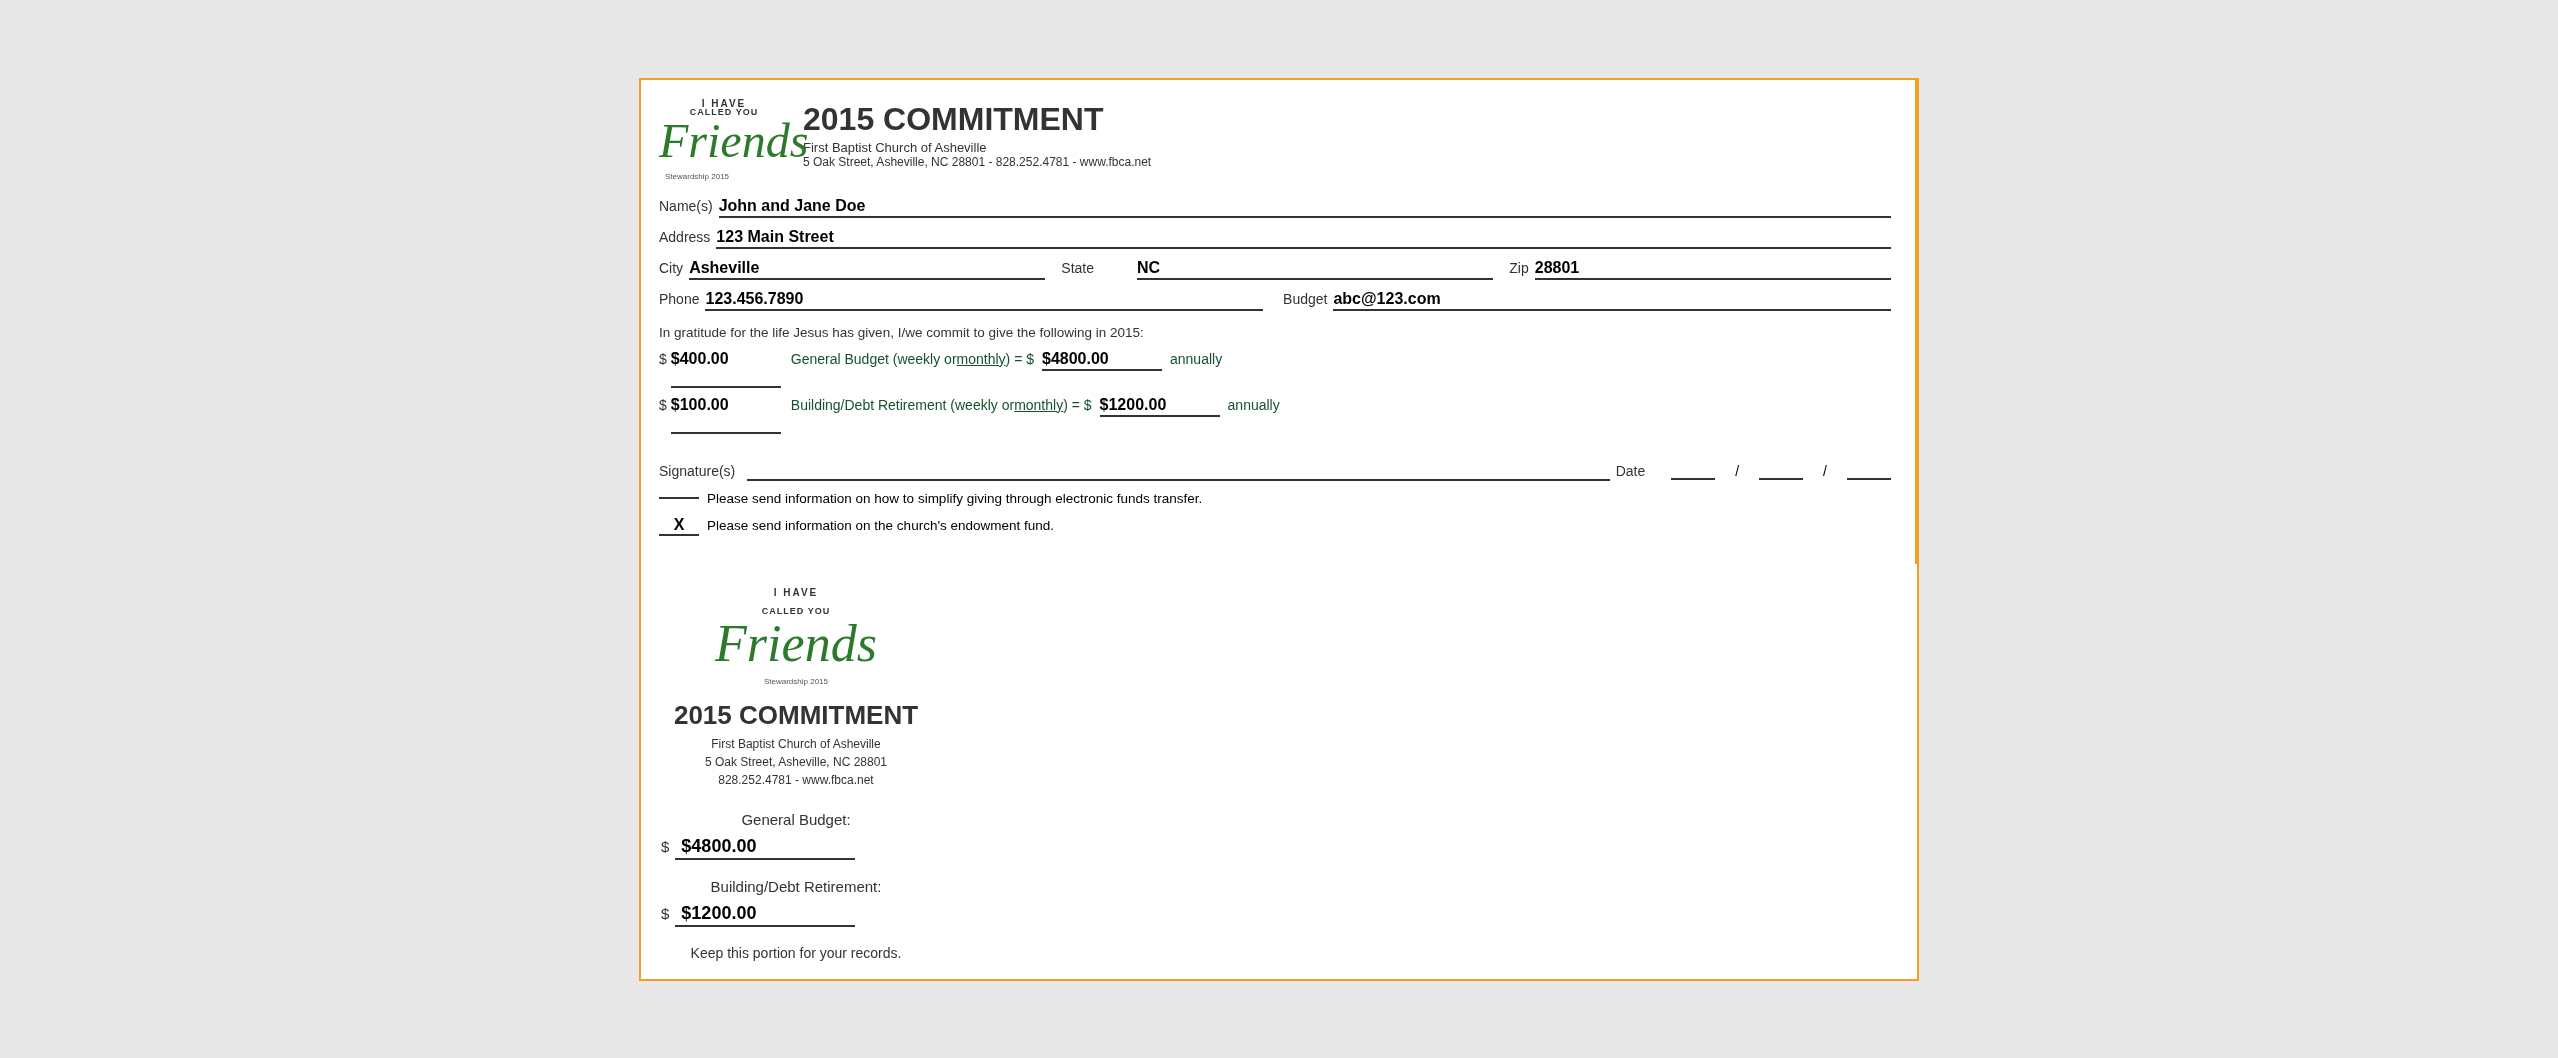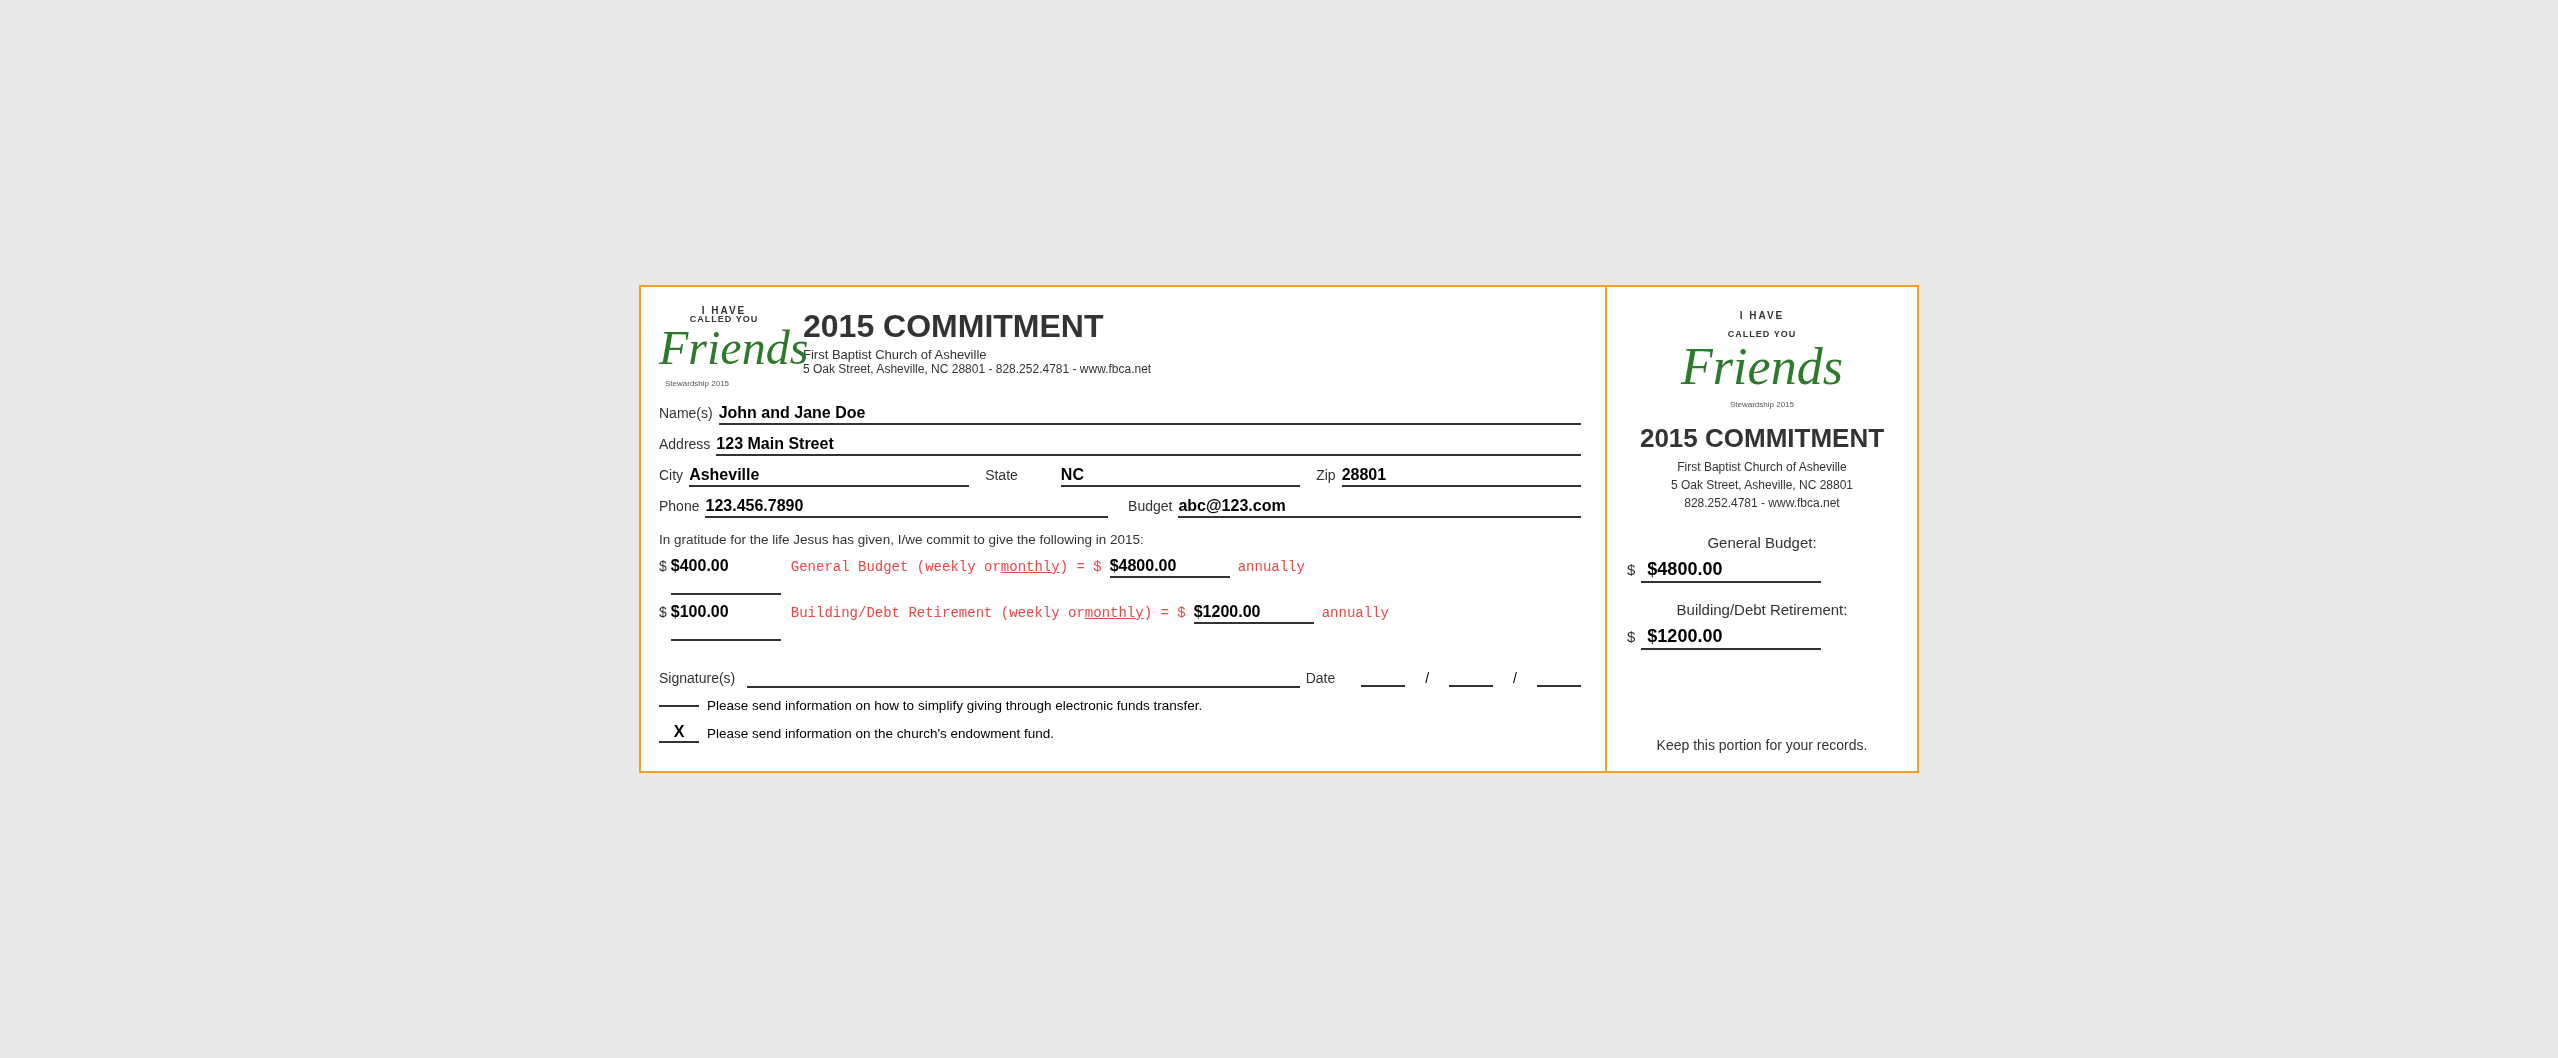--- a/index.html
+++ b/index.html
@@ -11,21 +11,21 @@
       align-items: center;
       min-height: 100vh;
       padding: 10px;
     }
     .page-wrapper {
       background: white;
       border: 2px solid #f4a020;
       width: 100%;
       max-width: 1280px;
       display: flex;
-      flex-direction: row;
+      flex-direction: column;
     }
     
     .left-section {
       flex: 1;
       padding: 18px 24px 18px 18px;
       border-right: 2px solid #f4a020;
     }
     .header-area {
       display: flex;
       align-items: flex-start;
@@ -131,22 +131,21 @@
       font-size: 16px;
       font-weight: bold;
       color: #000;
       border-bottom: 2px solid #333;
       min-width: 110px;
       padding-bottom: 18px;
       margin-right: 10px;
     }
     .giving-label {
       font-size: 14px;
-      color: #ef4444;
-      font-family: Liberation Mono, monospace;
+      color: #14532d;
     }
     .giving-annual {
       font-size: 16px;
       font-weight: bold;
       color: #000;
       border-bottom: 2px solid #333;
       min-width: 120px;
       padding-bottom: 1px;
       margin: 0 8px;
     }

